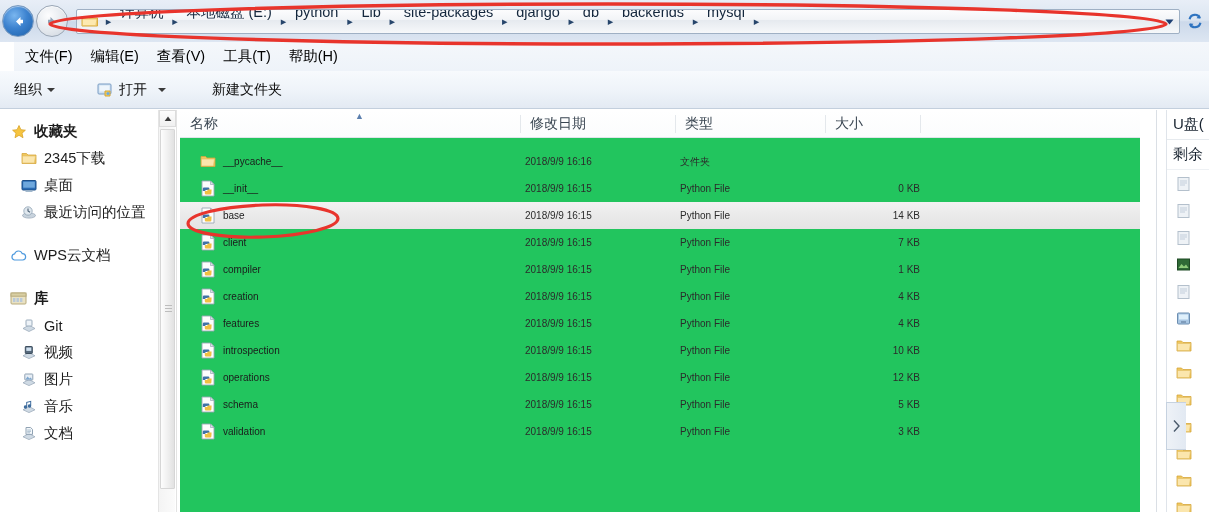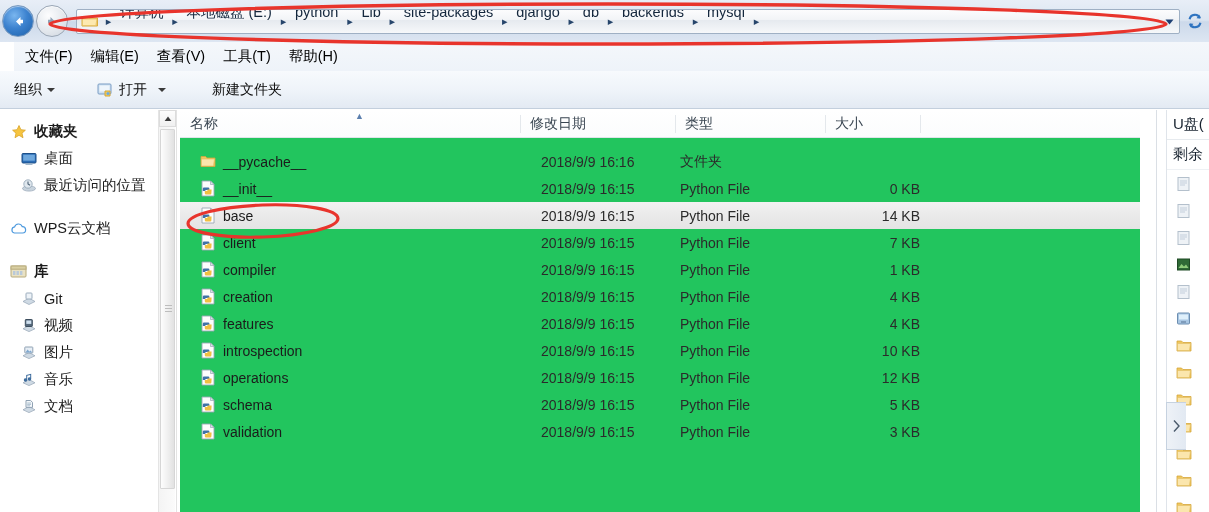--- a/index.html
+++ b/index.html
@@ -131,25 +131,25 @@
   }
   .col {
     position: absolute; top: 0; height: 28px; display: flex; align-items: center;
     font-size: 14px; color: #3a4652; padding-left: 10px;
   }
   .coldiv { position: absolute; top: 5px; height: 18px; width: 1px; background: #e4e8ec; }
   .sortmark { position: absolute; top: 1px; font-size: 9px; color: #5b7fae; }
 
   .row {
     position: relative; height: 27px; display: flex; align-items: center;
-    font-size: 14px; color: #1b1b1b;
+    font-size: 10px; color: #1b1b1b;
   }
   .row.selected { background: linear-gradient(to bottom,#f2f2f2 0%, #eaeaea 50%, #e4e4e4 100%); }
   .c-name { position: absolute; left: 20px; display: flex; align-items: center; gap: 7px; }
-  .c-date { position: absolute; left: 345px; color: #2b2b2b; margin-left: 16px; }
+  .c-date { position: absolute; left: 345px; color: #2b2b2b; }
   .c-type { position: absolute; left: 500px; color: #2b2b2b; }
   .c-size { position: absolute; left: 645px; width: 95px; text-align: right; color: #2b2b2b; }
   .ficon { width: 16px; height: 17px; flex: none; }
 
   
   .rpanel {
     position: absolute; left: 1166px; top: 110px; width: 43px; height: 402px;
     background: #fff; overflow: hidden; border-left: 1px solid #dfe4ea;
   }
   .rp-hdr {
@@ -271,20 +271,29 @@
 
     <div class="nav-item">
       <span class="nav-ico">
         <svg width="16" height="16" viewBox="0 0 16 16">
             <path d="M8 1.5 L9.9 5.7 L14.4 6.2 L11 9.2 L12 13.7 L8 11.3 L4 13.7 L5 9.2 L1.6 6.2 L6.1 5.7 Z" fill="#f6c440" stroke="#d9a326" stroke-width=".8"></path>
           </svg>
       </span>
       <span class="nav-label hdr">收藏夹</span>
     </div>
 
+    <div class="nav-item sub">
+      <span class="nav-ico">
+        <svg width="16" height="15" viewBox="0 0 16 15">
+            <path d="M1 2.5 L5.5 2.5 L7 4 L15 4 L15 12.5 L1 12.5 Z" fill="#f0c75e" stroke="#d6a73c" stroke-width=".8"></path>
+            <path d="M1.5 5 L14.5 5 L13.4 12 L1.5 12 Z" fill="#fbe6ad" stroke="#e0bd63" stroke-width=".6"></path>
+          </svg>
+      </span>
+      <span class="nav-label">2345下载</span>
+    </div>
 
 
     <div class="nav-item sub">
       <span class="nav-ico">
         <svg width="16" height="14" viewBox="0 0 16 14">
             <rect x="1" y="1.5" width="14" height="9.5" rx="1" fill="#2b6cb5" stroke="#1d4f88"></rect>
             <rect x="2.2" y="2.7" width="11.6" height="6" fill="#6fa8dd"></rect>
             <rect x="4.5" y="11.3" width="7" height="1.6" fill="#9ab2c8"></rect>
           </svg>
       </span>

